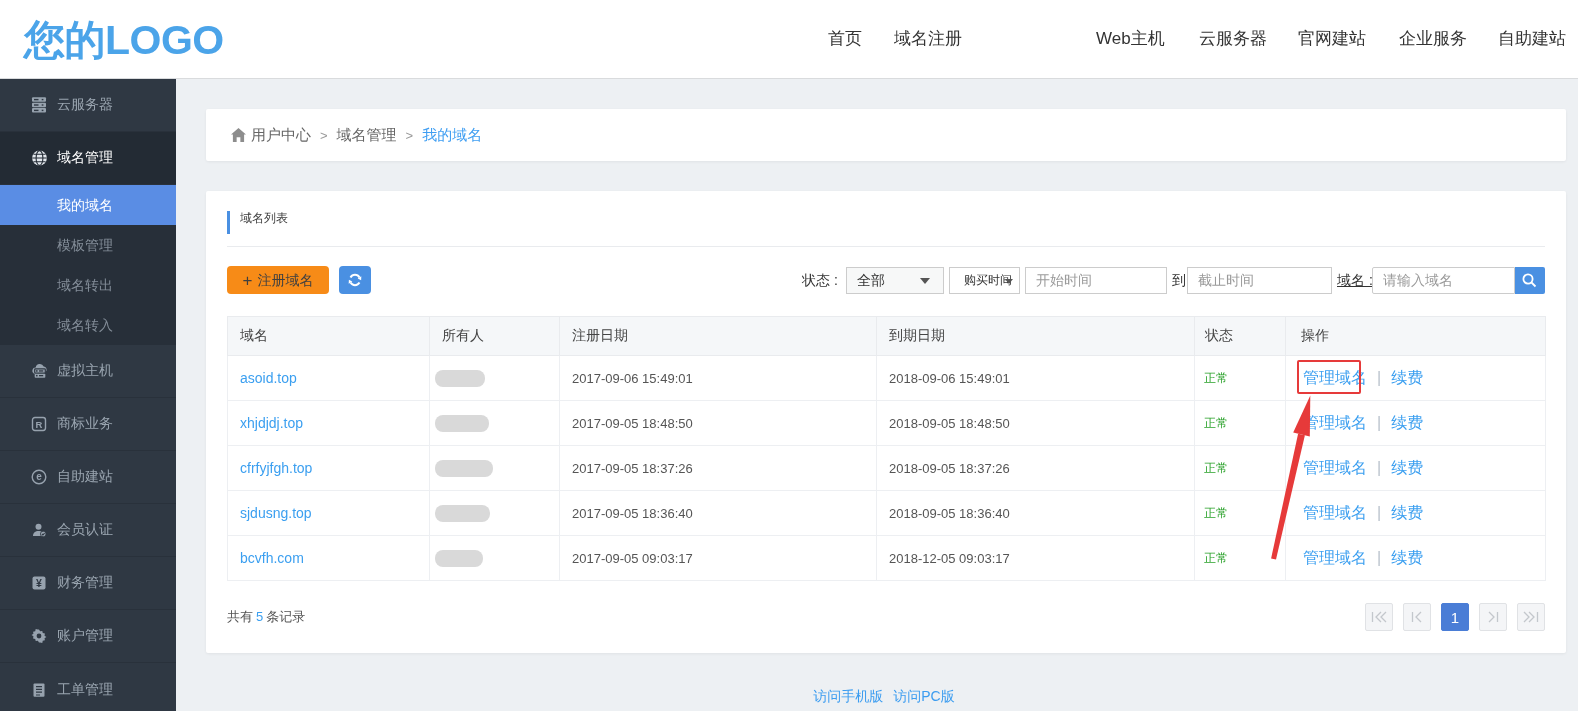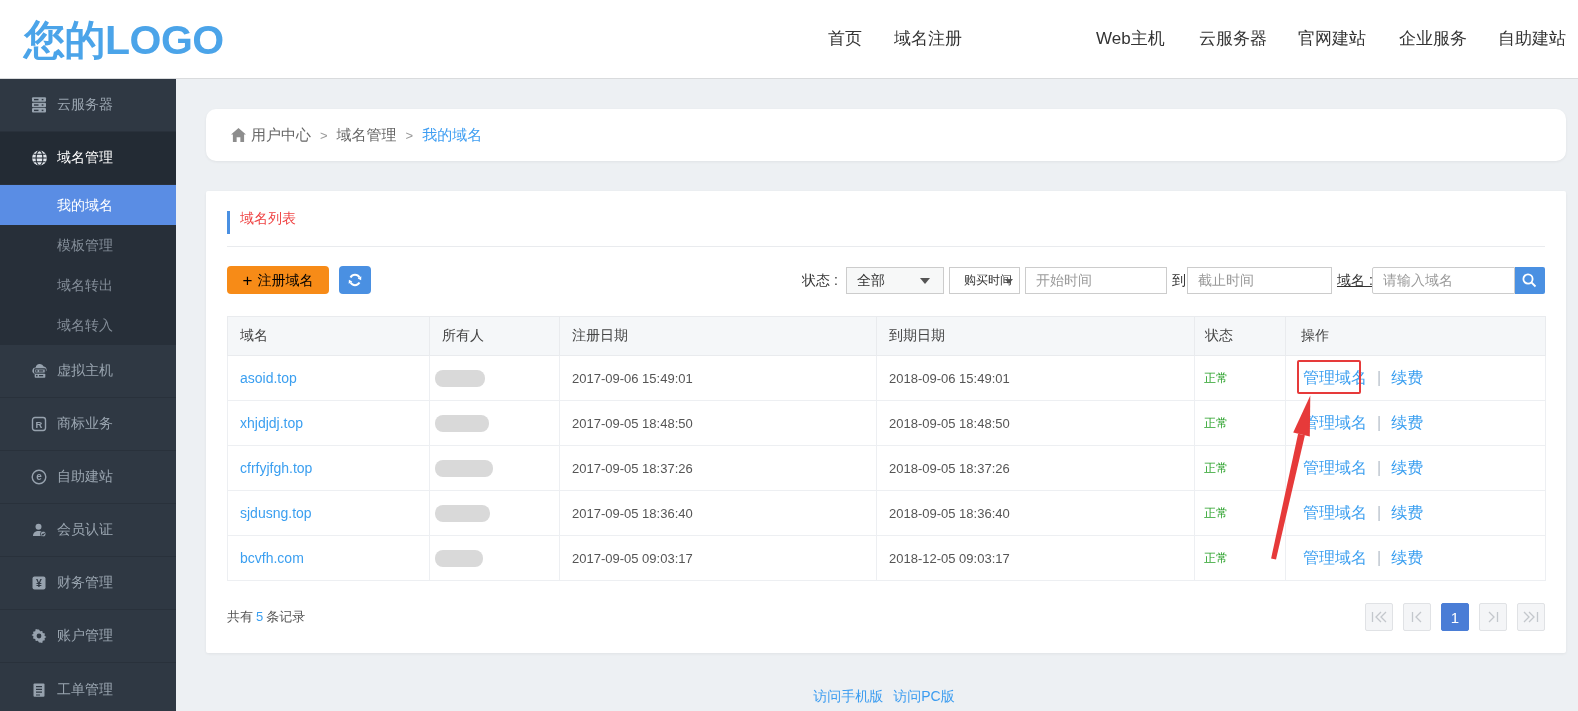--- a/index.html
+++ b/index.html
@@ -16,31 +16,31 @@
 .sitem { position:absolute; left:0; width:176px; height:53px; color:#9aa5b0; font-size:14px; border-bottom:1px solid #29313b; }
 .sitem .txt { position:absolute; left:57px; top:50%; transform:translateY(-50%); }
 .sitem svg { position:absolute; left:31px; top:50%; transform:translateY(-50%); }
 .sactive { background:#232b34; color:#fff; }
 #submenu { position:absolute; left:0; top:106px; width:176px; height:160px; background:#272f39; }
 .sub { position:absolute; left:0; width:176px; height:40px; line-height:40px; padding-left:57px; font-size:14px; color:#848e99; }
 .subactive { background:#5a8de4; color:#fff; }
 
 
 #content { position:absolute; left:176px; top:79px; width:1402px; height:632px; background:#edf0f3; }
-#crumb { position:absolute; left:30px; top:30px; width:1360px; height:52px; background:#fff; border-radius:10px; box-shadow:0 1px 3px rgba(0,0,0,0.06); font-size:15px; color:#666; }
+#crumb { position:absolute; left:30px; top:30px; width:1360px; height:52px; background:#fff; border-radius:2px; box-shadow:0 1px 3px rgba(0,0,0,0.06); font-size:15px; color:#666; }
 #crumb .inner { position:absolute; left:25px; top:0; height:52px; line-height:52px; }
 #crumb .sep { color:#999; margin:0 9px; font-size:13px; }
 #crumb .cur { color:#3f9ef2; }
 
 #card { position:absolute; left:30px; top:112px; width:1360px; height:462px; background:#fff; border-radius:2px; box-shadow:0 1px 3px rgba(0,0,0,0.06); }
 #tbar { position:absolute; left:21px; top:20px; width:3px; height:23px; background:#4a90e2; }
-#title { position:absolute; left:34px; top:19px; font-size:14px; color:#ef4444; }
+#title { position:absolute; left:34px; top:19px; font-size:12px; color:#404040; }
 #tdiv { position:absolute; left:21px; top:55px; width:1318px; height:1px; background:#e9ebee; }
 
-.btn-orange { position:absolute; left:21px; top:75px; width:102px; height:28px; background:#f78b17; border-radius:4px; color:#000000; font-size:14px; text-align:center; line-height:28px; }
+.btn-orange { position:absolute; left:21px; top:75px; width:102px; height:28px; background:#f78b17; border-radius:4px; color:#404040; font-size:14px; text-align:center; line-height:28px; }
 .btn-refresh { position:absolute; left:133px; top:75px; width:32px; height:28px; background:#4a90e2; border-radius:4px; }
 .btn-refresh svg { position:absolute; left:8px; top:6px; }
 
 .flabel { position:absolute; top:75px; height:28px; line-height:28px; font-size:14px; color:#333; }
 .fbox { position:absolute; top:76px; height:27px; border:1px solid #ccc; background:#fff; font-size:14px; color:#333; line-height:25px; }
 .ph { color:#9a9a9a; }
 .arr { position:absolute; width:0; height:0; border-left:5px solid transparent; border-right:5px solid transparent; border-top:6px solid #555; top:10px; }
 #fsearch { position:absolute; left:1309px; top:76px; width:30px; height:27px; background:#4a90e2; border-radius:0 2px 2px 0; }
 #fsearch svg { position:absolute; left:6px; top:5px; }
 

